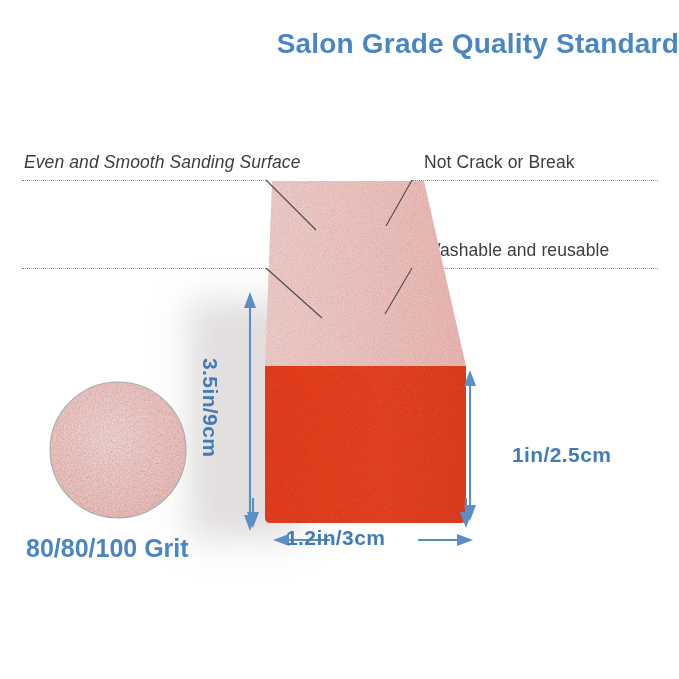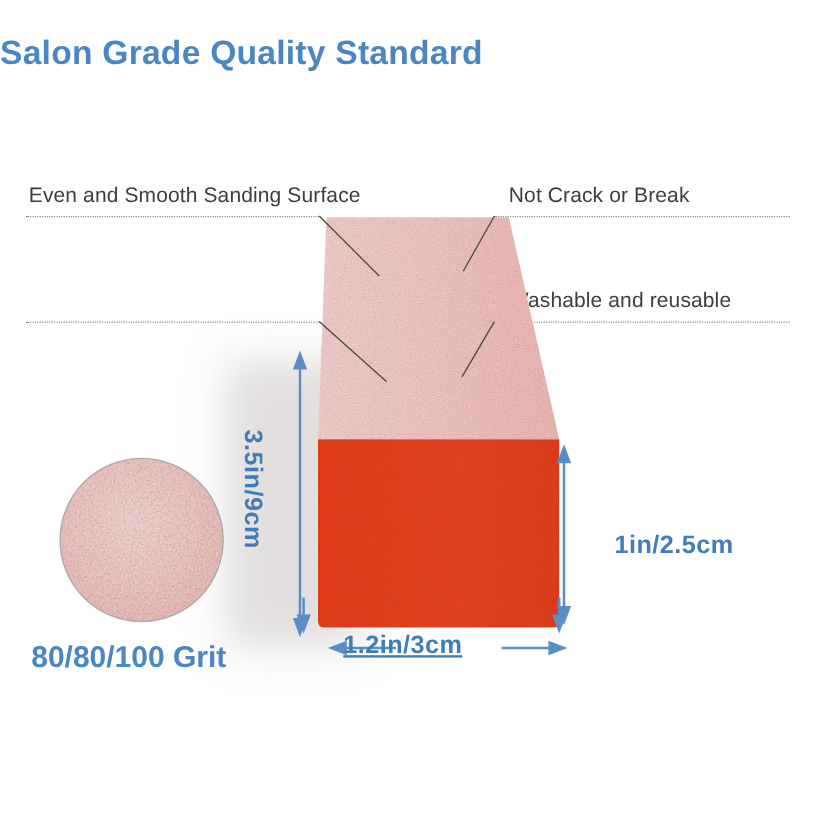--- a/index.html
+++ b/index.html
@@ -17,37 +17,37 @@
     background: #ffffff;
     overflow: hidden;
   }
 
   
   .title {
     position: absolute;
     left: 0;
     top: 28px;
     width: 679px;
-    text-align: left;
+    text-align: right;
     font-size: 28px;
     font-weight: bold;
     color: #4a86c4;
     letter-spacing: 0.2px;
     white-space: nowrap;
   }
 
   
   .callout {
     position: absolute;
     font-size: 17.5px;
     color: #3d3d3d;
     white-space: nowrap;
     letter-spacing: 0.1px;
   }
-  .cl-tl { left: 24px;  top: 152px; }
+  .cl-tl { left: 24px;  top: 152px; font-style: italic; }
   .cl-tr { left: 424px; top: 152px; }
   .cl-bl { left: 24px;  top: 240px; }
   .cl-br { left: 424px; top: 240px; }
 
   
   .dotline {
     position: absolute;
     height: 0;
     border-top: 1.6px dotted #8a8a8a;
   }
@@ -68,21 +68,20 @@
     position: absolute;
     color: #3f7cb8;
     font-size: 21px;
     font-weight: bold;
     white-space: nowrap;
     letter-spacing: 0.4px;
   }
   .dim-h {
     left: 286px;
     top: 526px;
-    text-decoration: underline;
   }
   .dim-v-left {
     left: 222px;
     top: 358px;
     transform-origin: left top;
     transform: rotate(90deg);
   }
   .dim-v-right {
     left: 468px;
     top: 443px;

